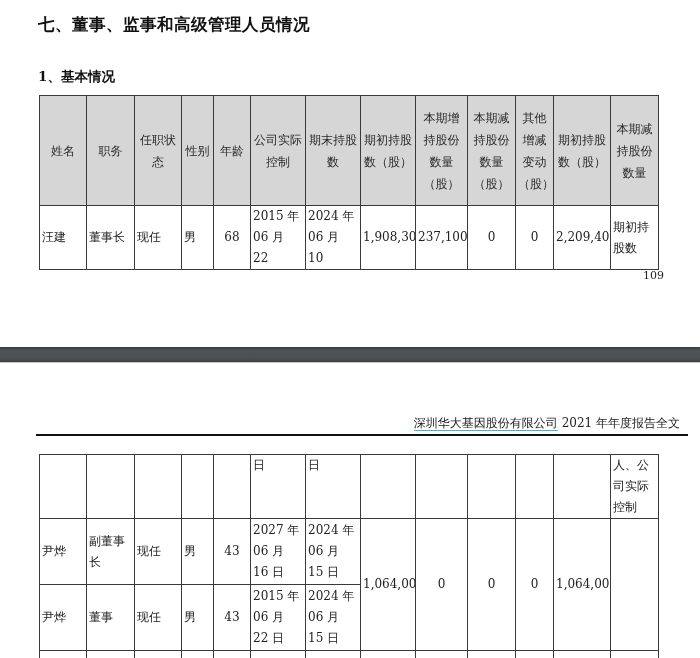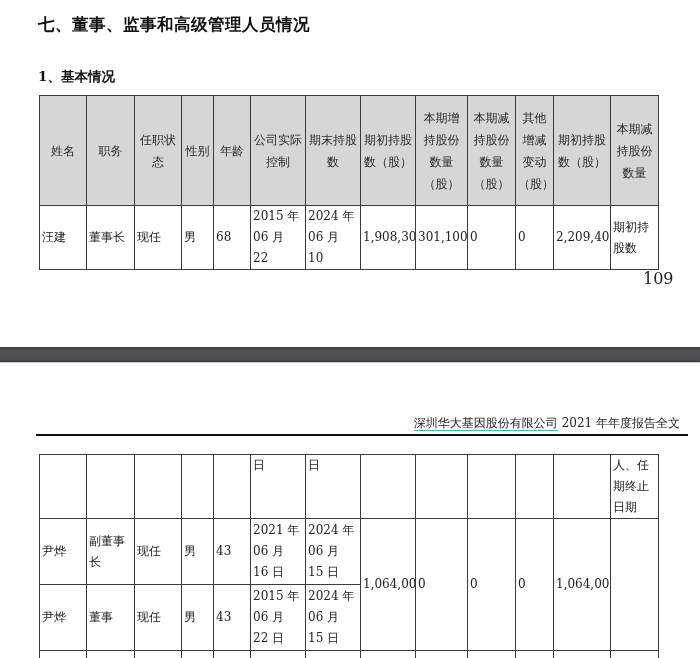--- a/index.html
+++ b/index.html
@@ -58,34 +58,34 @@
       vertical-align: middle;
       overflow: hidden;
       font-weight: normal;
     }
     table.grid thead th {
       background: #d6d6d6;
       text-align: center;
       color: #2a2a2a;
       line-height: 22px;
     }
-    .num { text-align: left; margin-top: 8px; }
+    .num { text-align: center; margin-top: 8px; }
     .left { text-align: left; }
     .top { vertical-align: top !important; }
     .link-name {
       text-decoration-color: #3fb8c0;
       text-underline-offset: 3px;
       text-decoration-thickness: 1.5px;
     }
 
     .page-num {
       position: absolute;
       left: 643px;
       top: 269px;
-      font-size: 16px;
+      font-size: 11px;
       color: #222;
     }
 
     .gap-bar {
       position: absolute;
       left: 0;
       top: 347px;
       width: 700px;
       height: 15px;
       background: linear-gradient(#3a3c3e 0%, #505457 25%, #4a4e51 80%, #3d3f41 100%);
@@ -159,21 +159,21 @@
         <td class="left">
           <span class="link-name">汪建</span>
         </td>
         <td class="left">董事长</td>
         <td class="left">现任</td>
         <td class="left">男</td>
         <td class="num">68</td>
         <td class="left">2015 年 06 月 22</td>
         <td class="left">2024 年 06 月 10</td>
         <td class="num">1,908,300</td>
-        <td class="num">301,100</td>
+        <td class="num">237,100</td>
         <td class="num">0</td>
         <td class="num">0</td>
         <td class="num">2,209,400</td>
         <td class="left">期初持股数</td>
       </tr>
     </tbody>
   </table>
 
   <div class="page-num">109</div>
 </div>
@@ -209,31 +209,31 @@
         <td></td>
         <td></td>
         <td></td>
         <td class="left top">日</td>
         <td class="left top">日</td>
         <td></td>
         <td></td>
         <td></td>
         <td></td>
         <td></td>
-        <td class="left top">人、任期终止日期</td>
+        <td class="left top">人、公司实际控制</td>
       </tr>
       <tr style="height:66px;">
         <td class="left">
           <span class="link-name">尹烨</span>
         </td>
         <td class="left">副董事长</td>
         <td class="left">现任</td>
         <td class="left">男</td>
         <td class="num">43</td>
-        <td class="left">2021 年 06 月 16 日</td>
+        <td class="left">2027 年 06 月 16 日</td>
         <td class="left">2024 年 06 月 15 日</td>
         <td class="num" rowspan="2">1,064,000</td>
         <td class="num" rowspan="2">0</td>
         <td class="num" rowspan="2">0</td>
         <td class="num" rowspan="2">0</td>
         <td class="num" rowspan="2">1,064,000</td>
         <td class="left" rowspan="2"></td>
       </tr>
       <tr style="height:66px;">
         <td class="left">尹烨</td>

